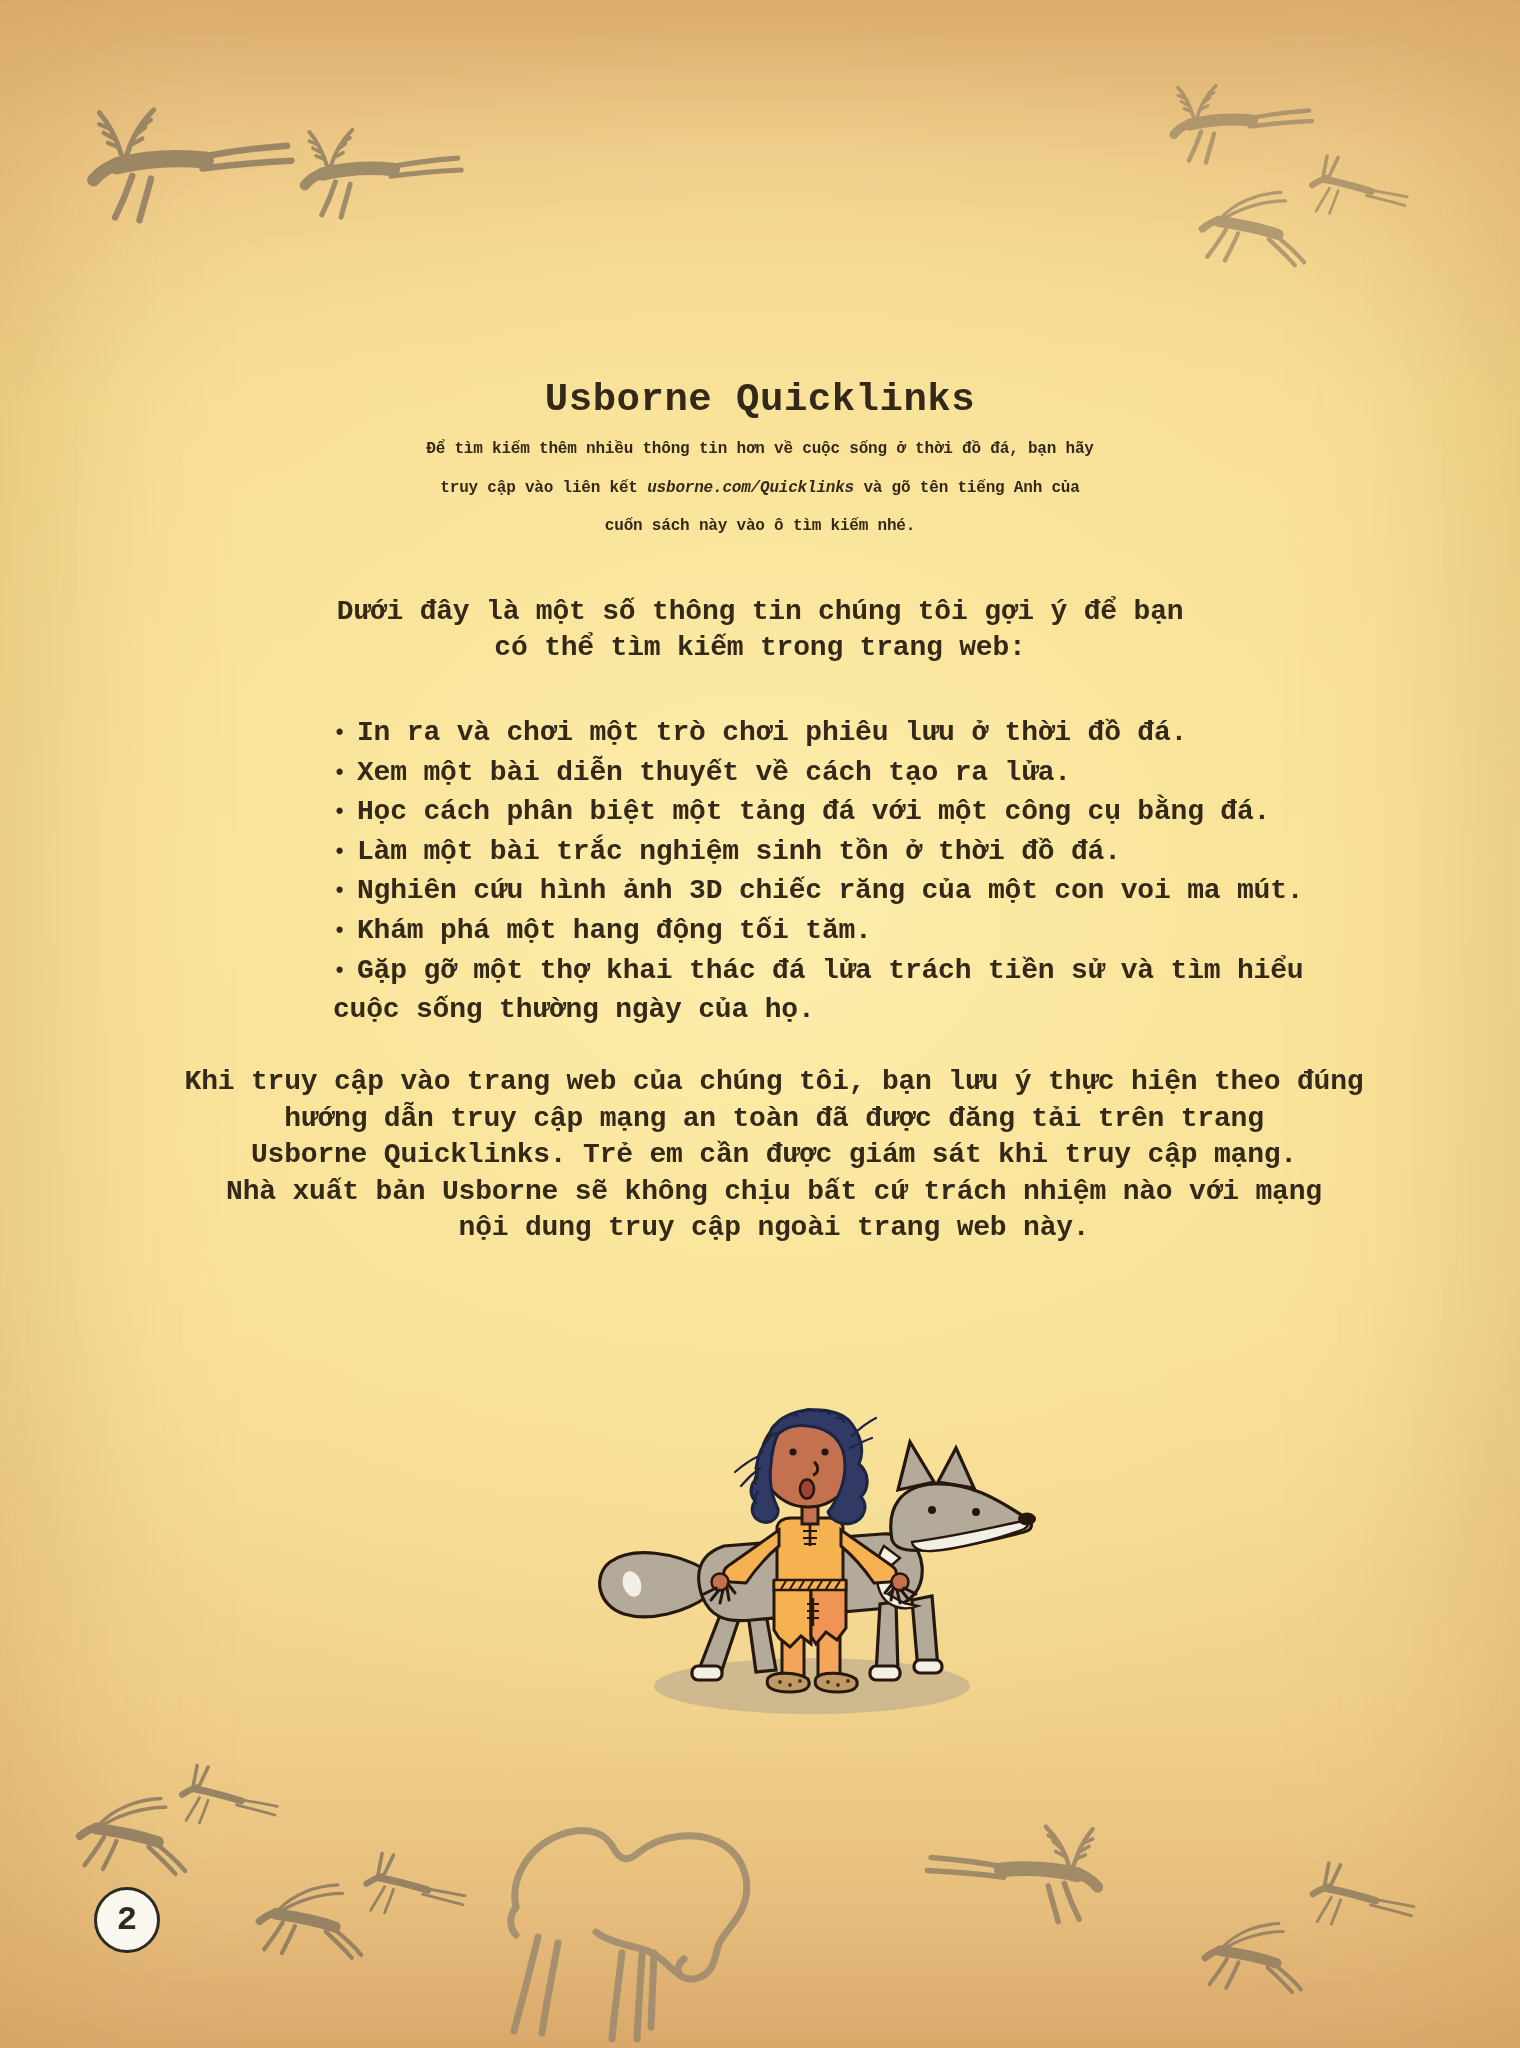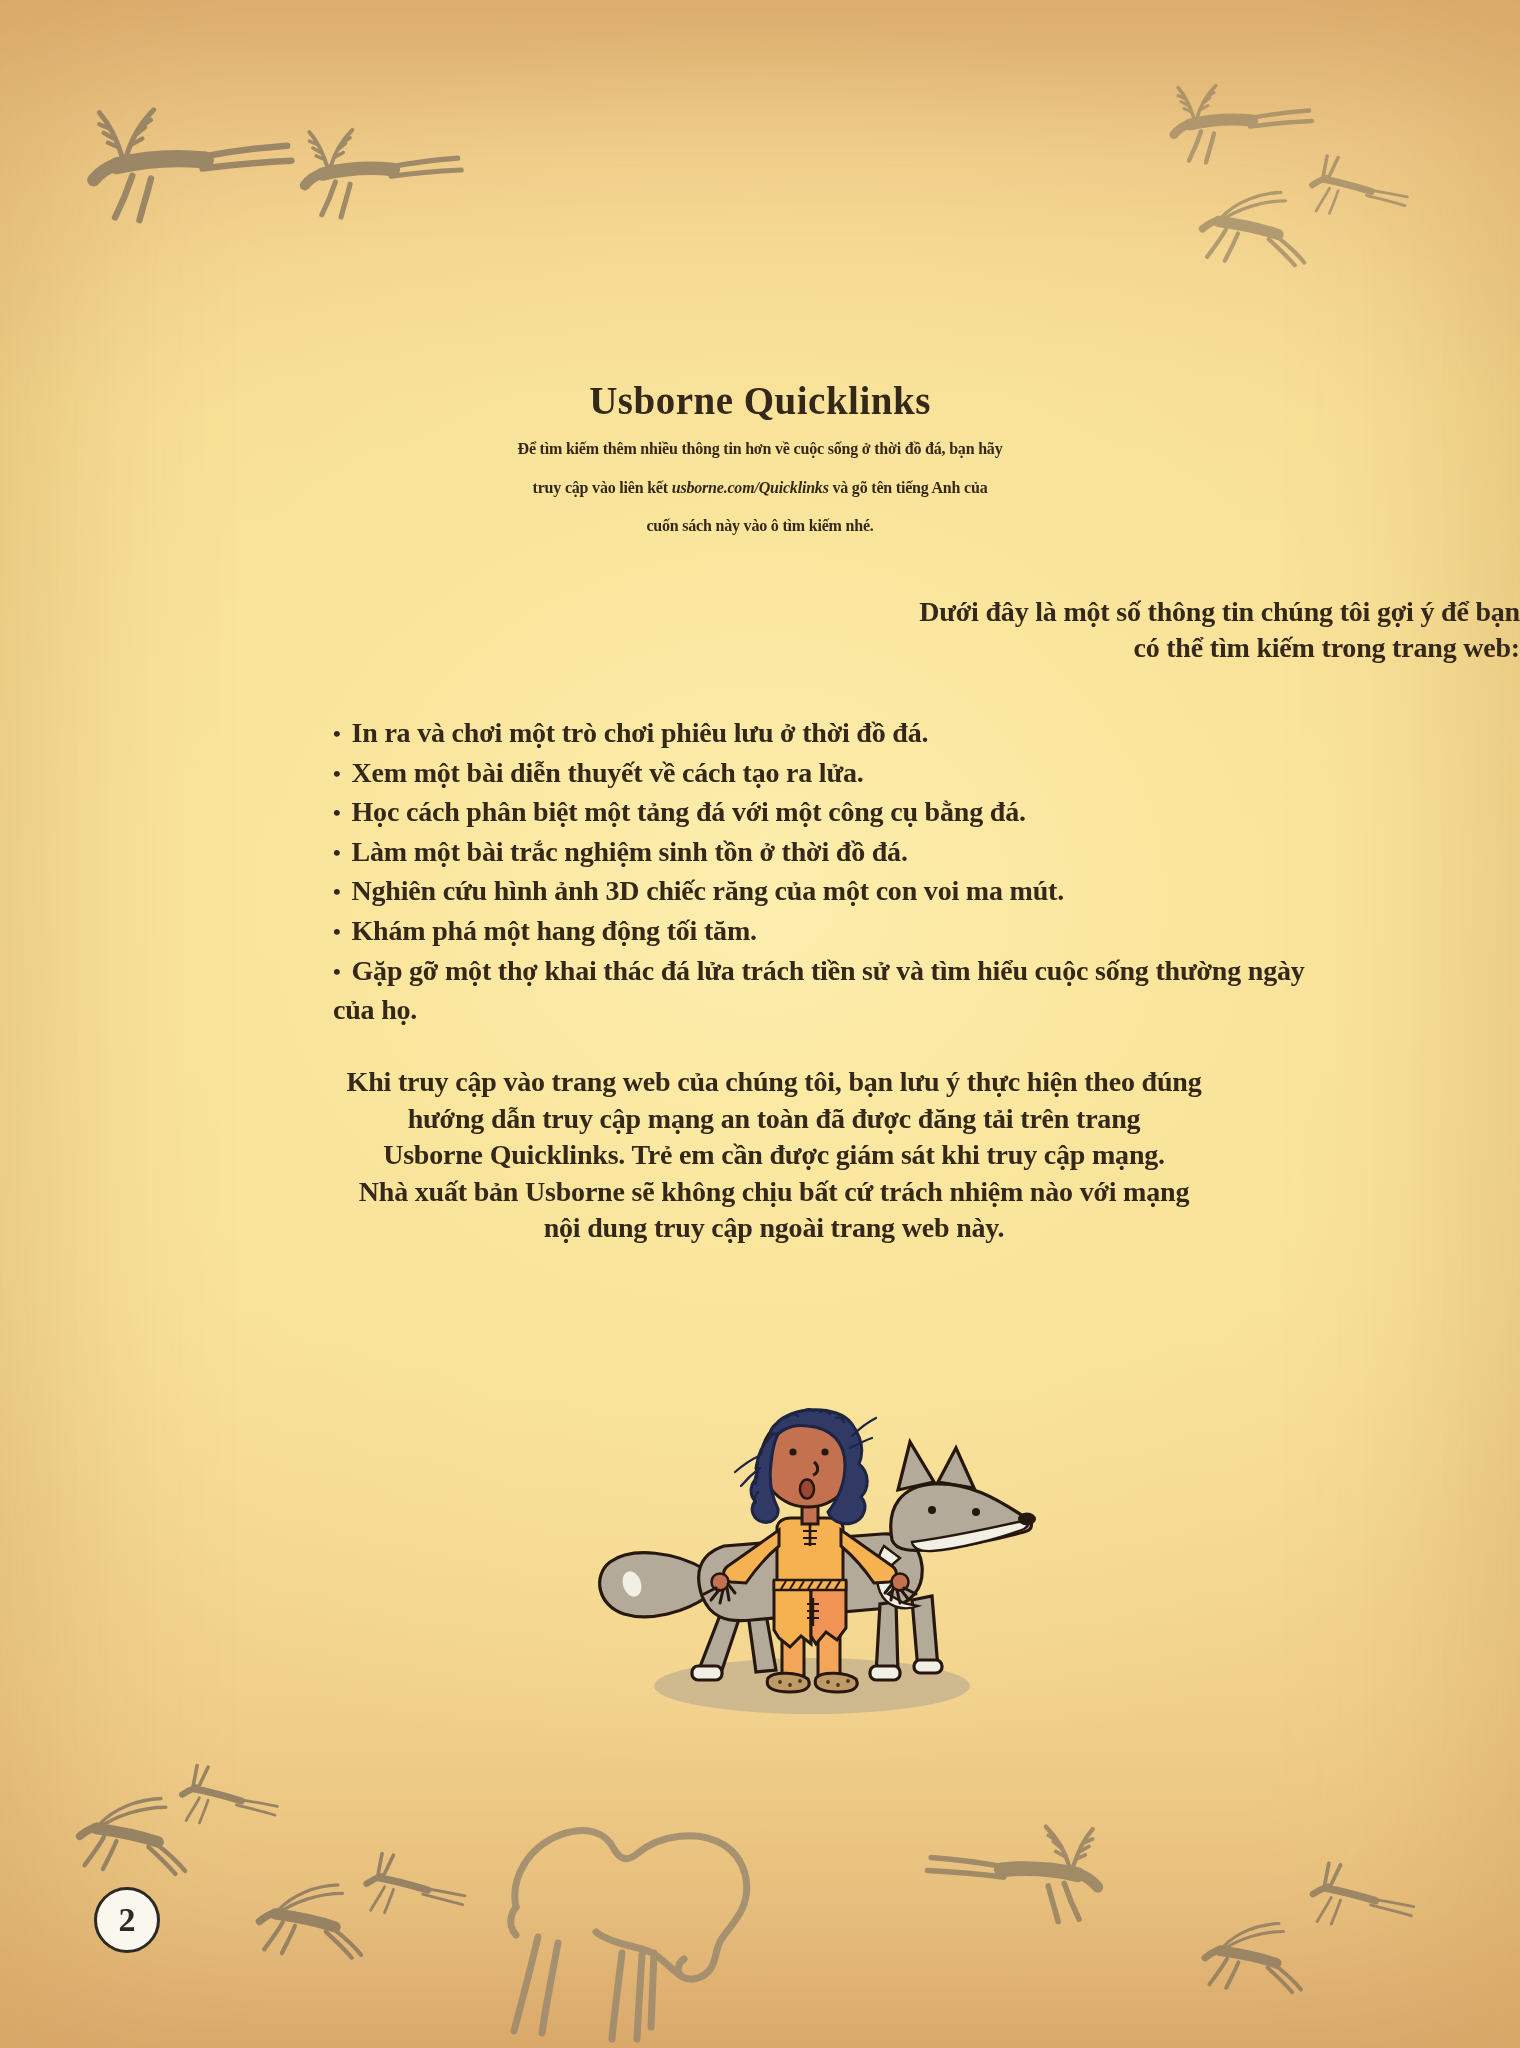--- a/index.html
+++ b/index.html
@@ -1,27 +1,27 @@
 <!DOCTYPE html>
 <html><head>
 <meta charset="utf-8">
 <style>
   html,body{margin:0;padding:0;background:#d8c08a;}
   .page{
     position:relative;width:1520px;height:2048px;overflow:hidden;
-    font-family:Liberation Serif, serif;
+    font-family:Liberation Mono, monospace;
     background:
       radial-gradient(ellipse 1020px 880px at 50% 44%, #fdeeae 0%, #fae59c 42%, rgba(250,229,156,0) 100%),
       linear-gradient(180deg,#e4b87a 0%,#eec988 7%,#f6dc92 20%,#f9e198 42%,#f8df97 62%,#f1d18b 82%,#e9c180 93%,#e2b377 100%);
     box-shadow:inset 0 0 180px 50px rgba(186,131,64,0.30);
   }
   .txt{font-weight:700;color:#33281a;letter-spacing:-0.2px;}
   .title{position:absolute;left:0;right:0;top:352px;text-align:center;font-size:39px;letter-spacing:0.5px;}
   .intro{position:absolute;left:0;right:0;top:430px;text-align:center;font-size:16px;line-height:38.5px;}
-  .suggest{position:absolute;left:0;right:0;top:594px;text-align:right;font-size:28px;line-height:36px;}
+  .suggest{position:absolute;left:0;right:0;top:594px;text-align:center;font-size:28px;line-height:36px;}
   .bullets{position:absolute;left:333px;top:714px;width:1000px;margin:0;padding:0;font-size:28px;}
   .bullets li{list-style:none;line-height:38.6px;}
   .bullets li::before{content:"•";font-size:22px;margin-right:11px;vertical-align:1px;}
   .safety{position:absolute;left:0;right:0;top:1064px;text-align:center;font-size:28px;line-height:36.6px;margin-left:28px;}
   .url{font-style:italic;margin-top:16px;}
   .deco{position:absolute;}
   .illus{position:absolute;left:580px;top:1360px;width:460px;height:360px;}
   .pagenum{
     position:absolute;left:94px;top:1887px;width:66px;height:66px;border-radius:50%;
     background:#faf7ee;border:3px solid #2b2a25;box-sizing:border-box;

